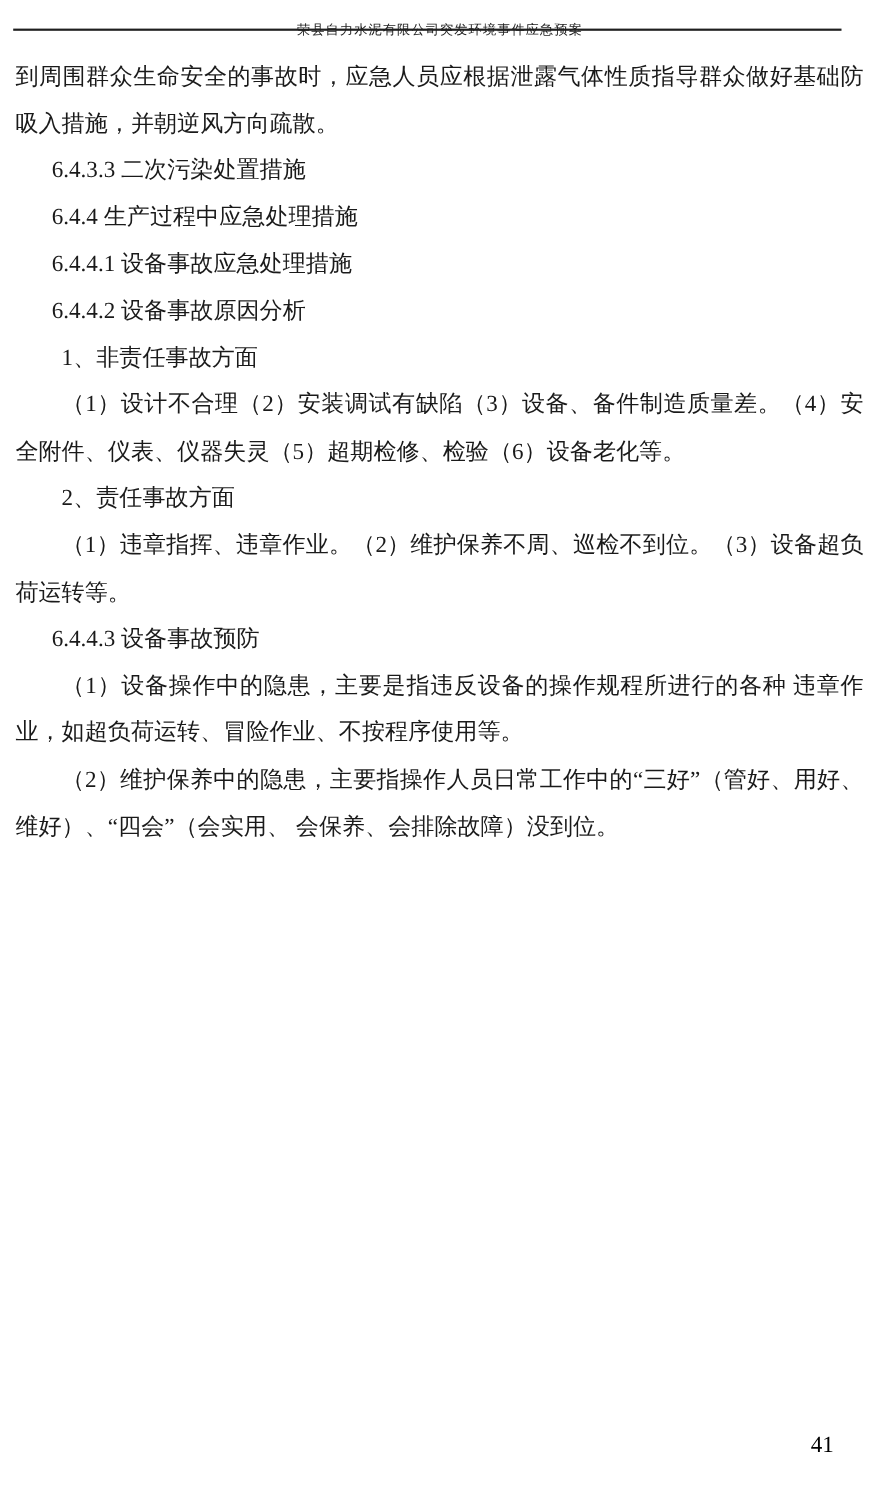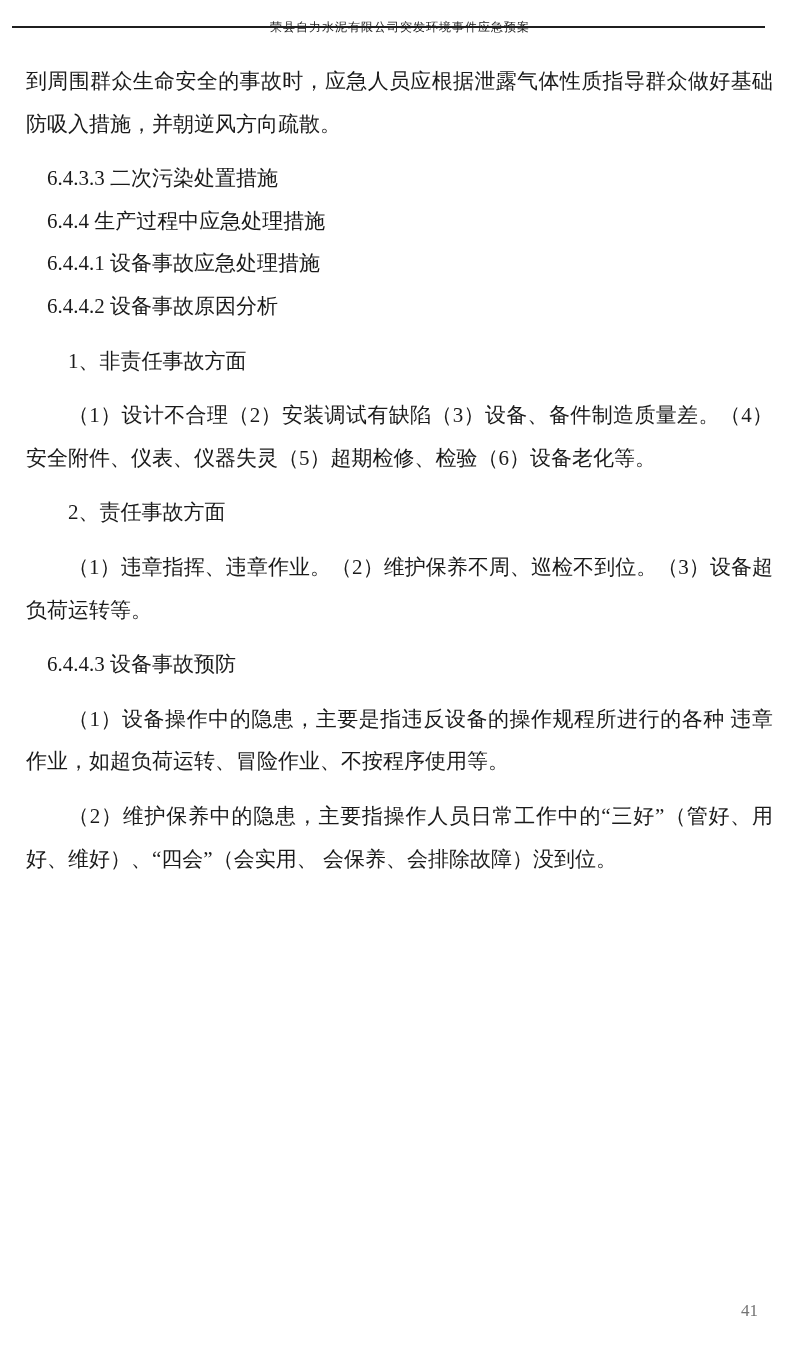--- a/index.html
+++ b/index.html
@@ -36,38 +36,38 @@
   .doc-body {
     position: absolute;
     top: 48px;
     left: 14px;
     width: 771px;
     font-size: 21px;
     line-height: 42.6px;
     text-align: justify;
   }
   .para {
-    margin: 12px;
+    margin: 0;
     text-indent: 42px;
   }
   .para.no-indent {
     text-indent: 0;
   }
   .heading {
     margin: 0;
     font-weight: normal;
     text-indent: 33px;
     text-align: left;
   }
   .page-number {
     position: absolute;
     top: 1301px;
     right: 42px;
-    font-size: 17px;
-    color: #737373;
+    font-size: 21px;
+    color: #000000;
   }
 </style>
 </head>
 <body>
 
 <div class="running-header">荣县自力水泥有限公司突发环境事件应急预案</div>
 
 <div class="header-rule"></div>
 
 <div class="doc-body">

